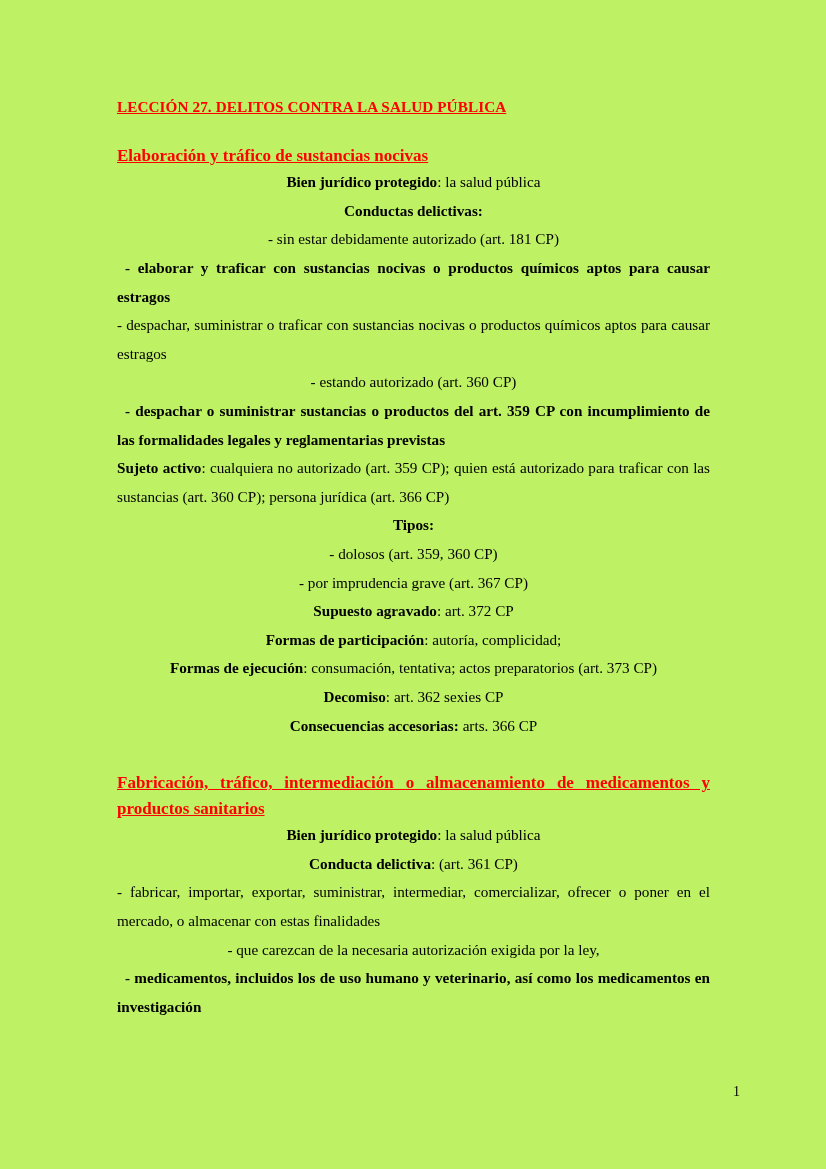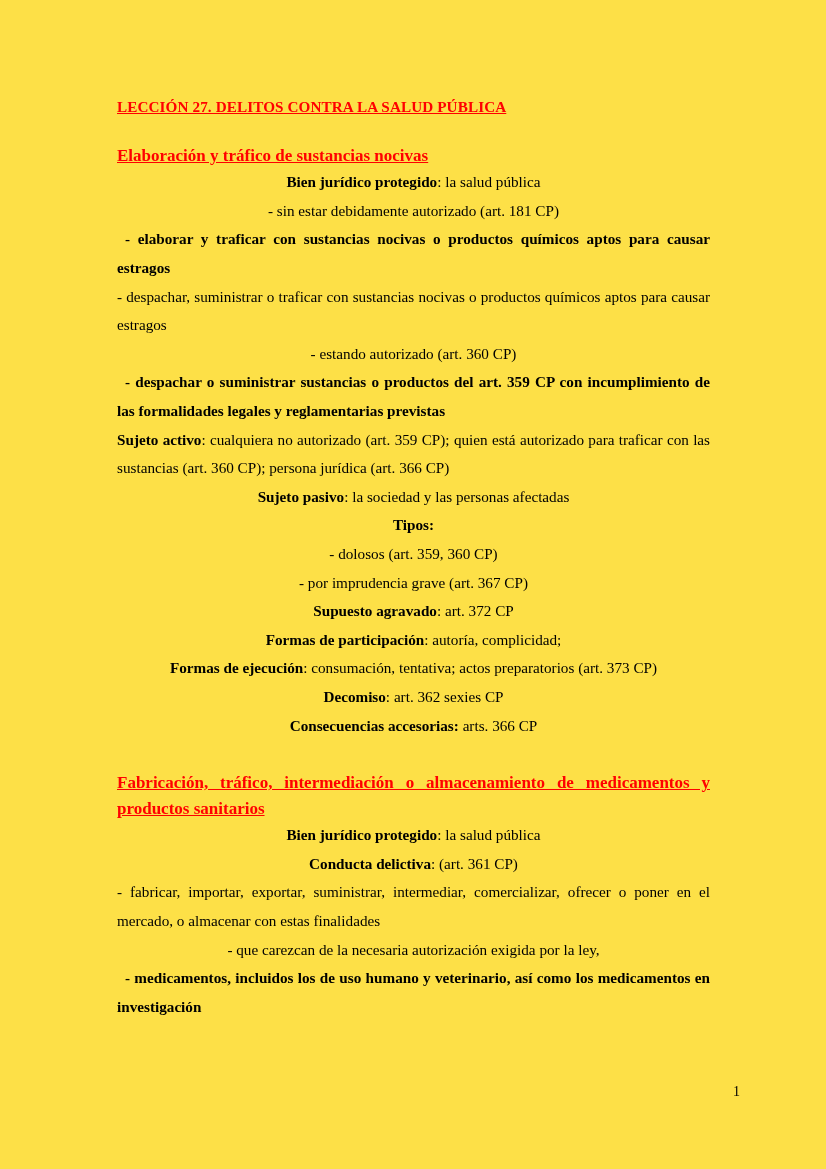--- a/index.html
+++ b/index.html
@@ -8,21 +8,21 @@
     background: #ffffff;
   }
   body {
     font-family: "Liberation Serif", "DejaVu Serif", serif;
     color: #000000;
   }
   .page {
     position: relative;
     width: 826px;
     height: 1169px;
-    background: #fde047;
+    background: #bef264;
     overflow: hidden;
     box-sizing: border-box;
   }
   .content {
     position: absolute;
     left: 117px;
     top: 96px;
     width: 593px;
   }
   .h-main, .h-sub {
@@ -95,34 +95,34 @@
   <div class="content">
 
     <p class="h-main">LECCIÓN 27. DELITOS CONTRA LA SALUD PÚBLICA</p>
 
     <div class="gap-lg"></div>
 
     <p class="h-sub">Elaboración y tráfico de sustancias nocivas</p>
 
     <p class="line ind0"><span class="b">Bien jurídico protegido</span><span>: la salud pública</span></p>
 
+    <p class="line ind0 b">Conductas delictivas:</p>
 
     <p class="line ind0">- sin estar debidamente autorizado (art. 181 CP)</p>
 
     <p class="line just ind1">- elaborar y traficar con sustancias nocivas o productos químicos aptos para causar estragos</p>
 
     <p class="line just ind1b">- despachar, suministrar o traficar con sustancias nocivas o productos químicos aptos para causar estragos</p>
 
     <p class="line ind0n">- estando autorizado (art. 360 CP)</p>
 
     <p class="line just ind1">- despachar o suministrar sustancias o productos del art. 359 CP con incumplimiento de las formalidades legales y reglamentarias previstas</p>
 
     <p class="line just ind0"><span class="b">Sujeto activo</span><span>: cualquiera no autorizado (art. 359 CP); quien está autorizado para traficar con las sustancias (art. 360 CP); persona jurídica (art. 366 CP)</span></p>
 
-    <p class="line ind0"><span class="b">Sujeto pasivo</span><span>: la sociedad y las personas afectadas</span></p>
 
     <p class="line ind0 b">Tipos:</p>
 
     <p class="line ind0">- dolosos (art. 359, 360 CP)</p>
 
     <p class="line ind0">- por imprudencia grave (art. 367 CP)</p>
 
     <p class="line ind0"><span class="b">Supuesto agravado</span><span>: art. 372 CP</span></p>
 
     <p class="line ind0"><span class="b">Formas de participación</span><span>: autoría, complicidad;</span></p>

